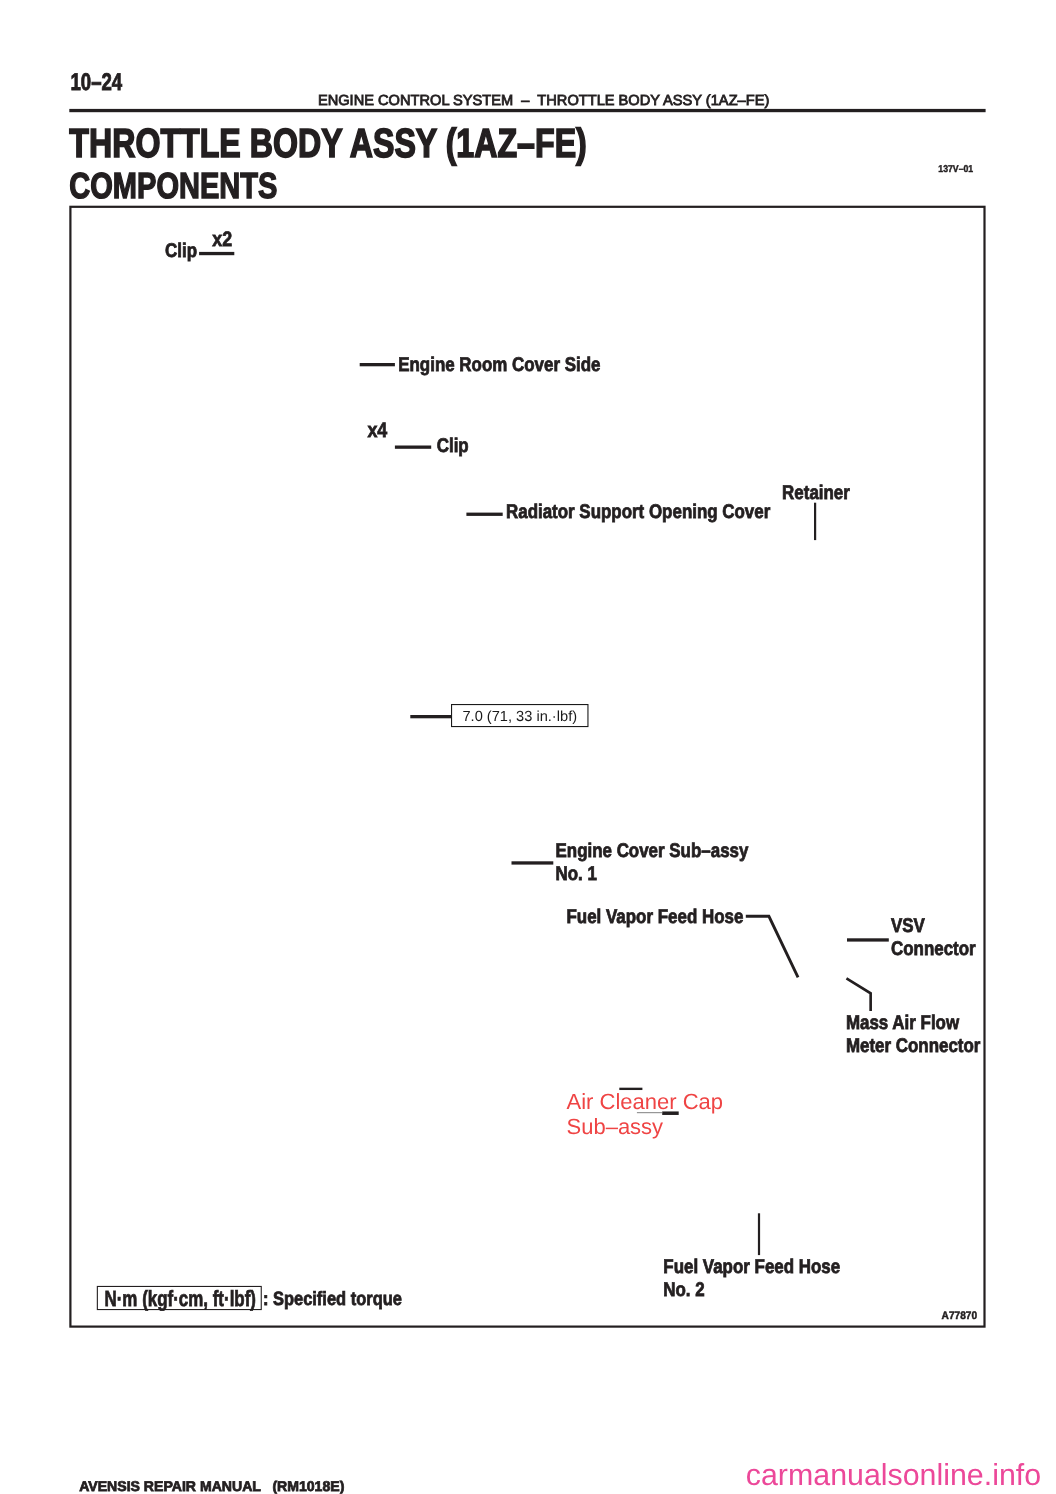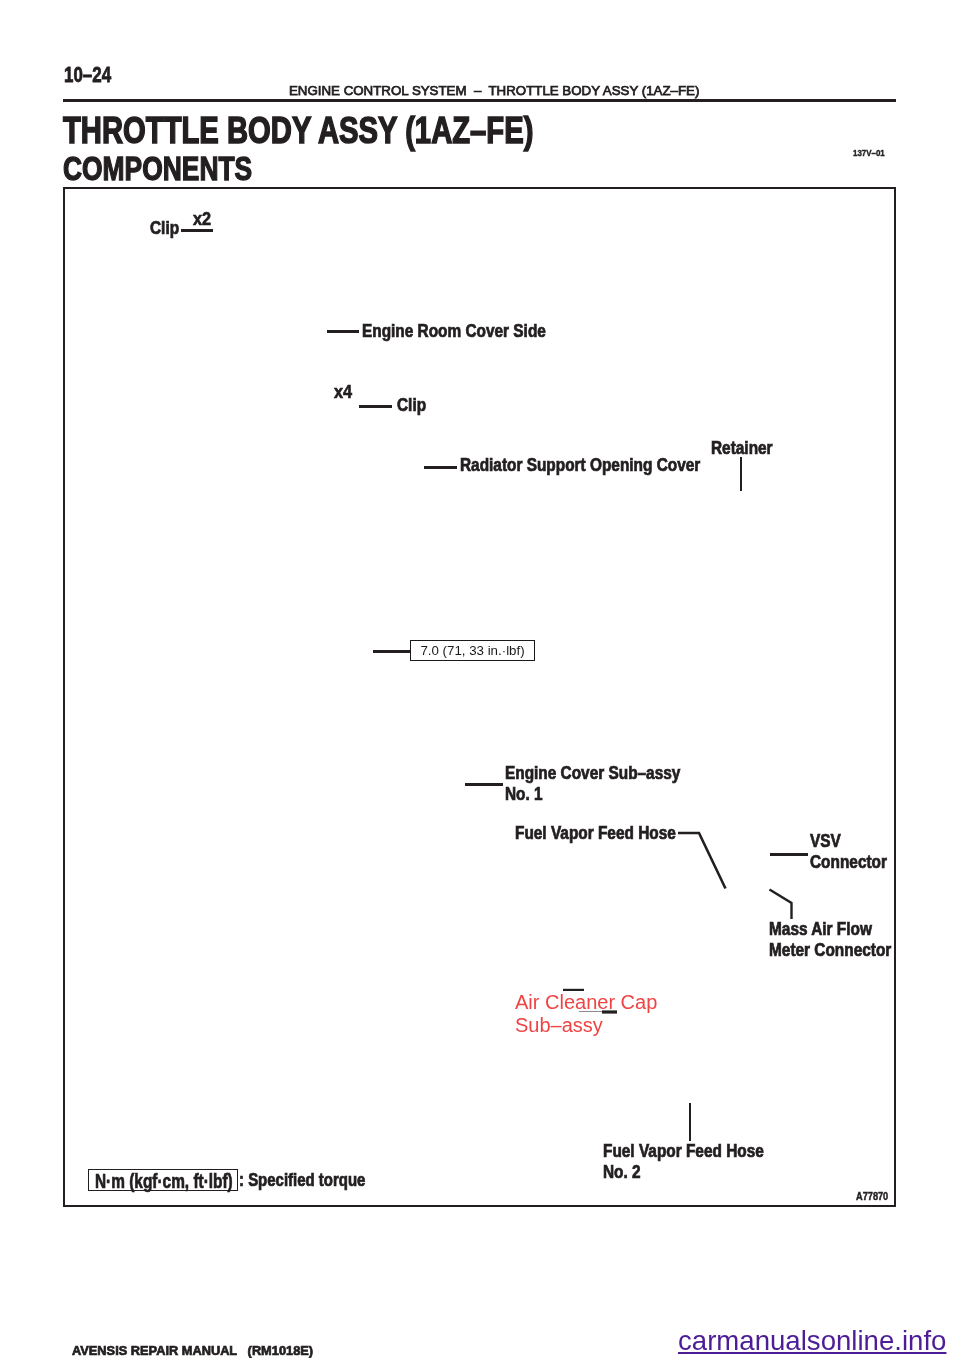--- a/index.html
+++ b/index.html
@@ -50,21 +50,21 @@
                    -webkit-text-stroke:0.7px #231f20;}
   #legend-text{left:239px;top:1171px;font-weight:bold;font-size:17.5px;line-height:18px;color:#231f20;
                transform:scaleX(0.855);transform-origin:left top;white-space:pre;
                -webkit-text-stroke:0.72px #231f20;}
   #image-code{left:856px;top:1192px;font-weight:bold;font-size:10px;line-height:10px;color:#231f20;
               transform:scaleX(0.92);transform-origin:left top;-webkit-text-stroke:0.45px #231f20;}
 
   
   #footer{left:72px;top:1344px;font-weight:bold;font-size:12.8px;line-height:13px;color:#231f20;white-space:pre;
           -webkit-text-stroke:0.7px #231f20;}
-  #watermark{left:678px;top:1326px;font-size:27.6px;line-height:30px;color:#4c1d95;letter-spacing:0px;text-decoration:underline;}
+  #watermark{left:678px;top:1326px;font-size:27.6px;line-height:30px;color:#ec4899;letter-spacing:0px;}
 </style>
 </head>
 <body>
 
 <div class="pg">
 
   <div class="abs" id="page-number">10–24</div>
   <div class="abs" id="breadcrumb">ENGINE CONTROL SYSTEM  –  THROTTLE BODY ASSY (1AZ–FE)</div>
   <div class="abs" id="header-rule"></div>
   <div class="abs" id="title">THROTTLE BODY ASSY (1AZ–FE)</div>

